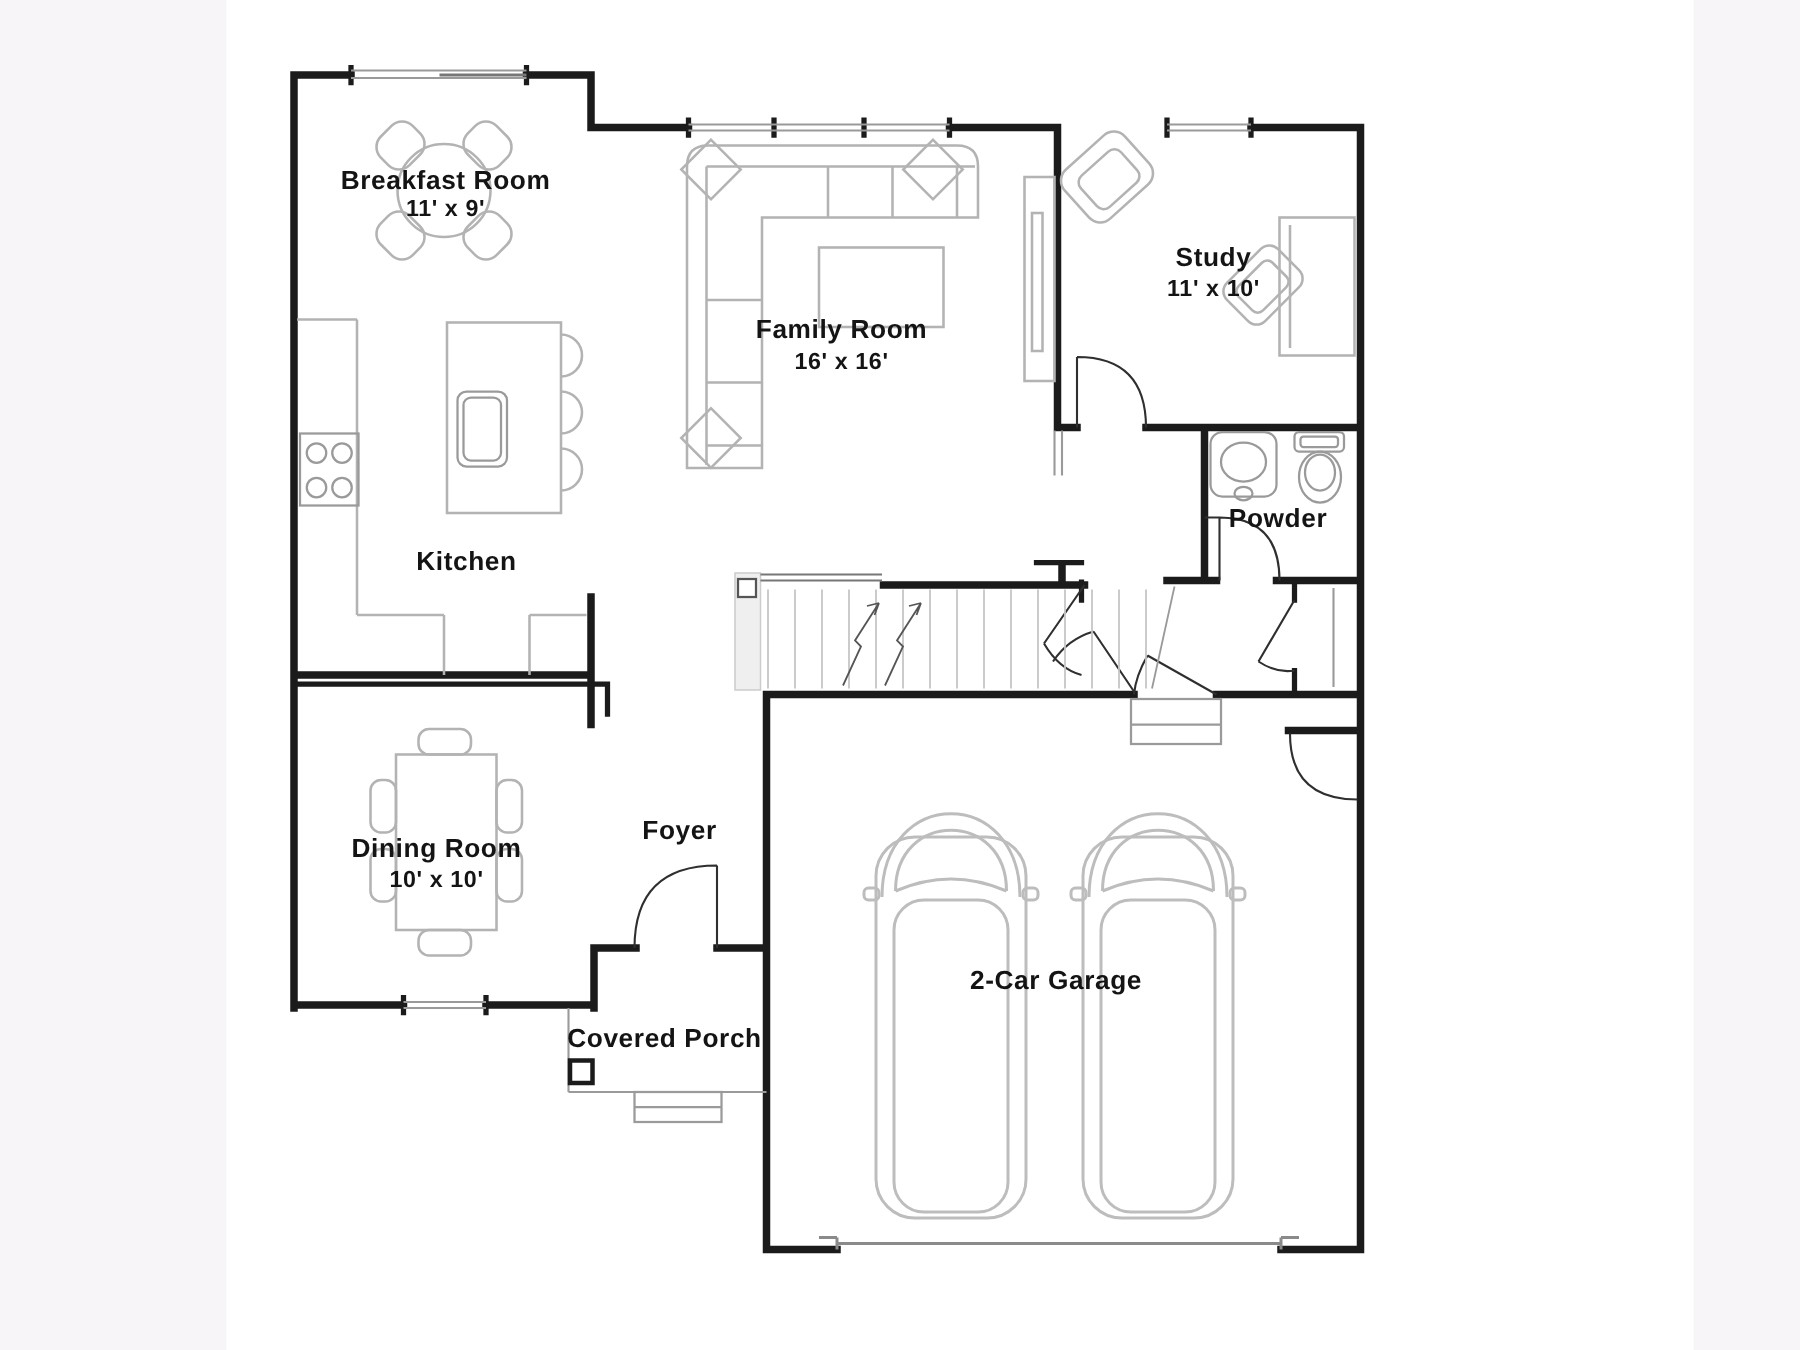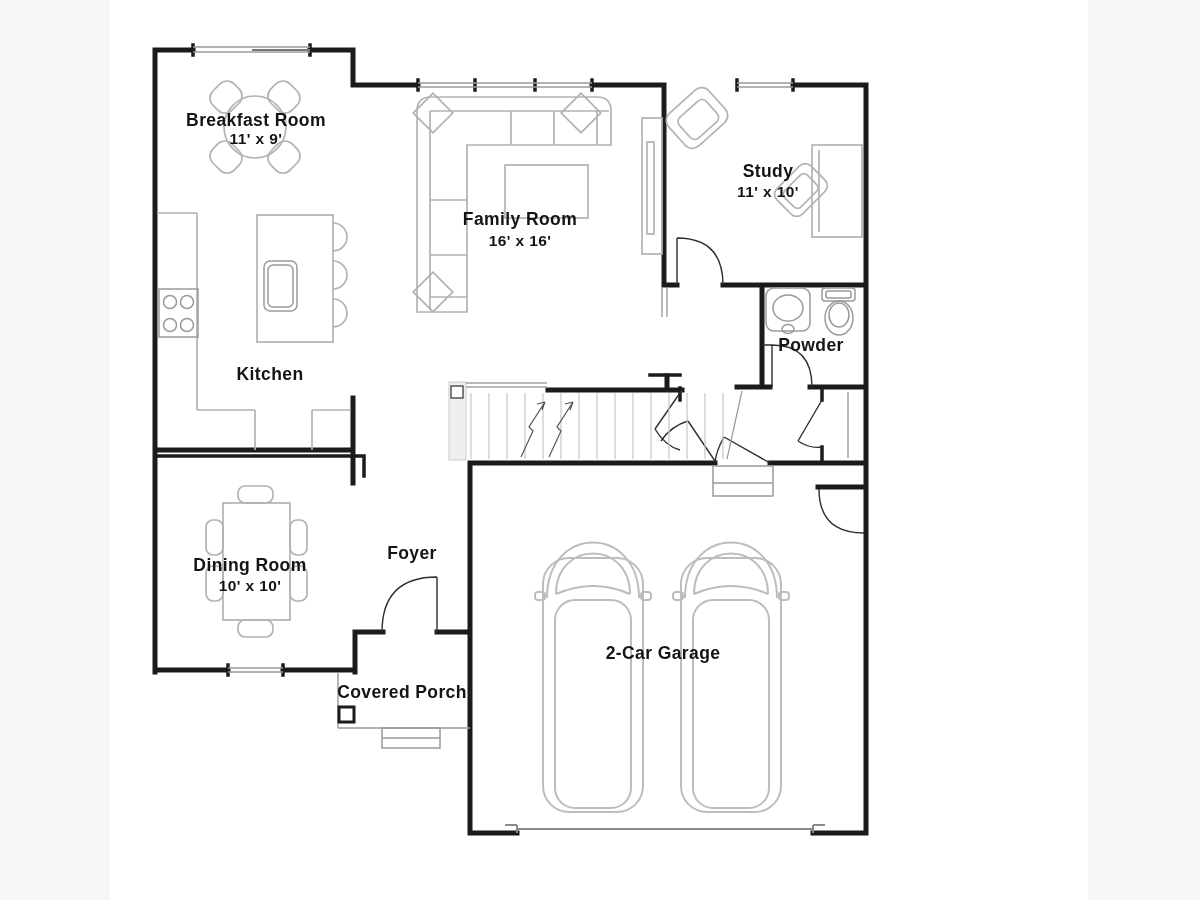--- a/index.html
+++ b/index.html
@@ -1,17 +1,17 @@
 <!DOCTYPE html>
 <html><head>
 <meta charset="utf-8">
 <style>
   html,body{margin:0;padding:0;background:#f7f5f8;}
   #stage{position:relative;width:1136px;height:900px;background:#f7f5f8;overflow:hidden;
-         font-family:"Liberation Sans", sans-serif;}
+         font-family:"Liberation Sans", sans-serif;padding-left:41px;}
   svg{display:block;}
   .wall   {stroke:#1b1b1b;stroke-width:5;fill:none;stroke-linecap:square;}
   .wallt  {stroke:#1b1b1b;stroke-width:3.5;fill:none;stroke-linecap:square;}
   .win    {stroke:#9a9a9a;stroke-width:1.4;fill:none;}
   .winmid {stroke:#777;stroke-width:2;fill:none;}
   .gdoor  {stroke:#8a8a8a;stroke-width:2;fill:none;}
   .door   {stroke:#2f2f2f;stroke-width:1.4;fill:none;}
   .furn   {stroke:#b3b3b3;stroke-width:1.7;fill:none;}
   .fix    {stroke:#9a9a9a;stroke-width:1.5;fill:none;}
   .tread  {stroke:#c6c6c6;stroke-width:1.2;fill:none;}

